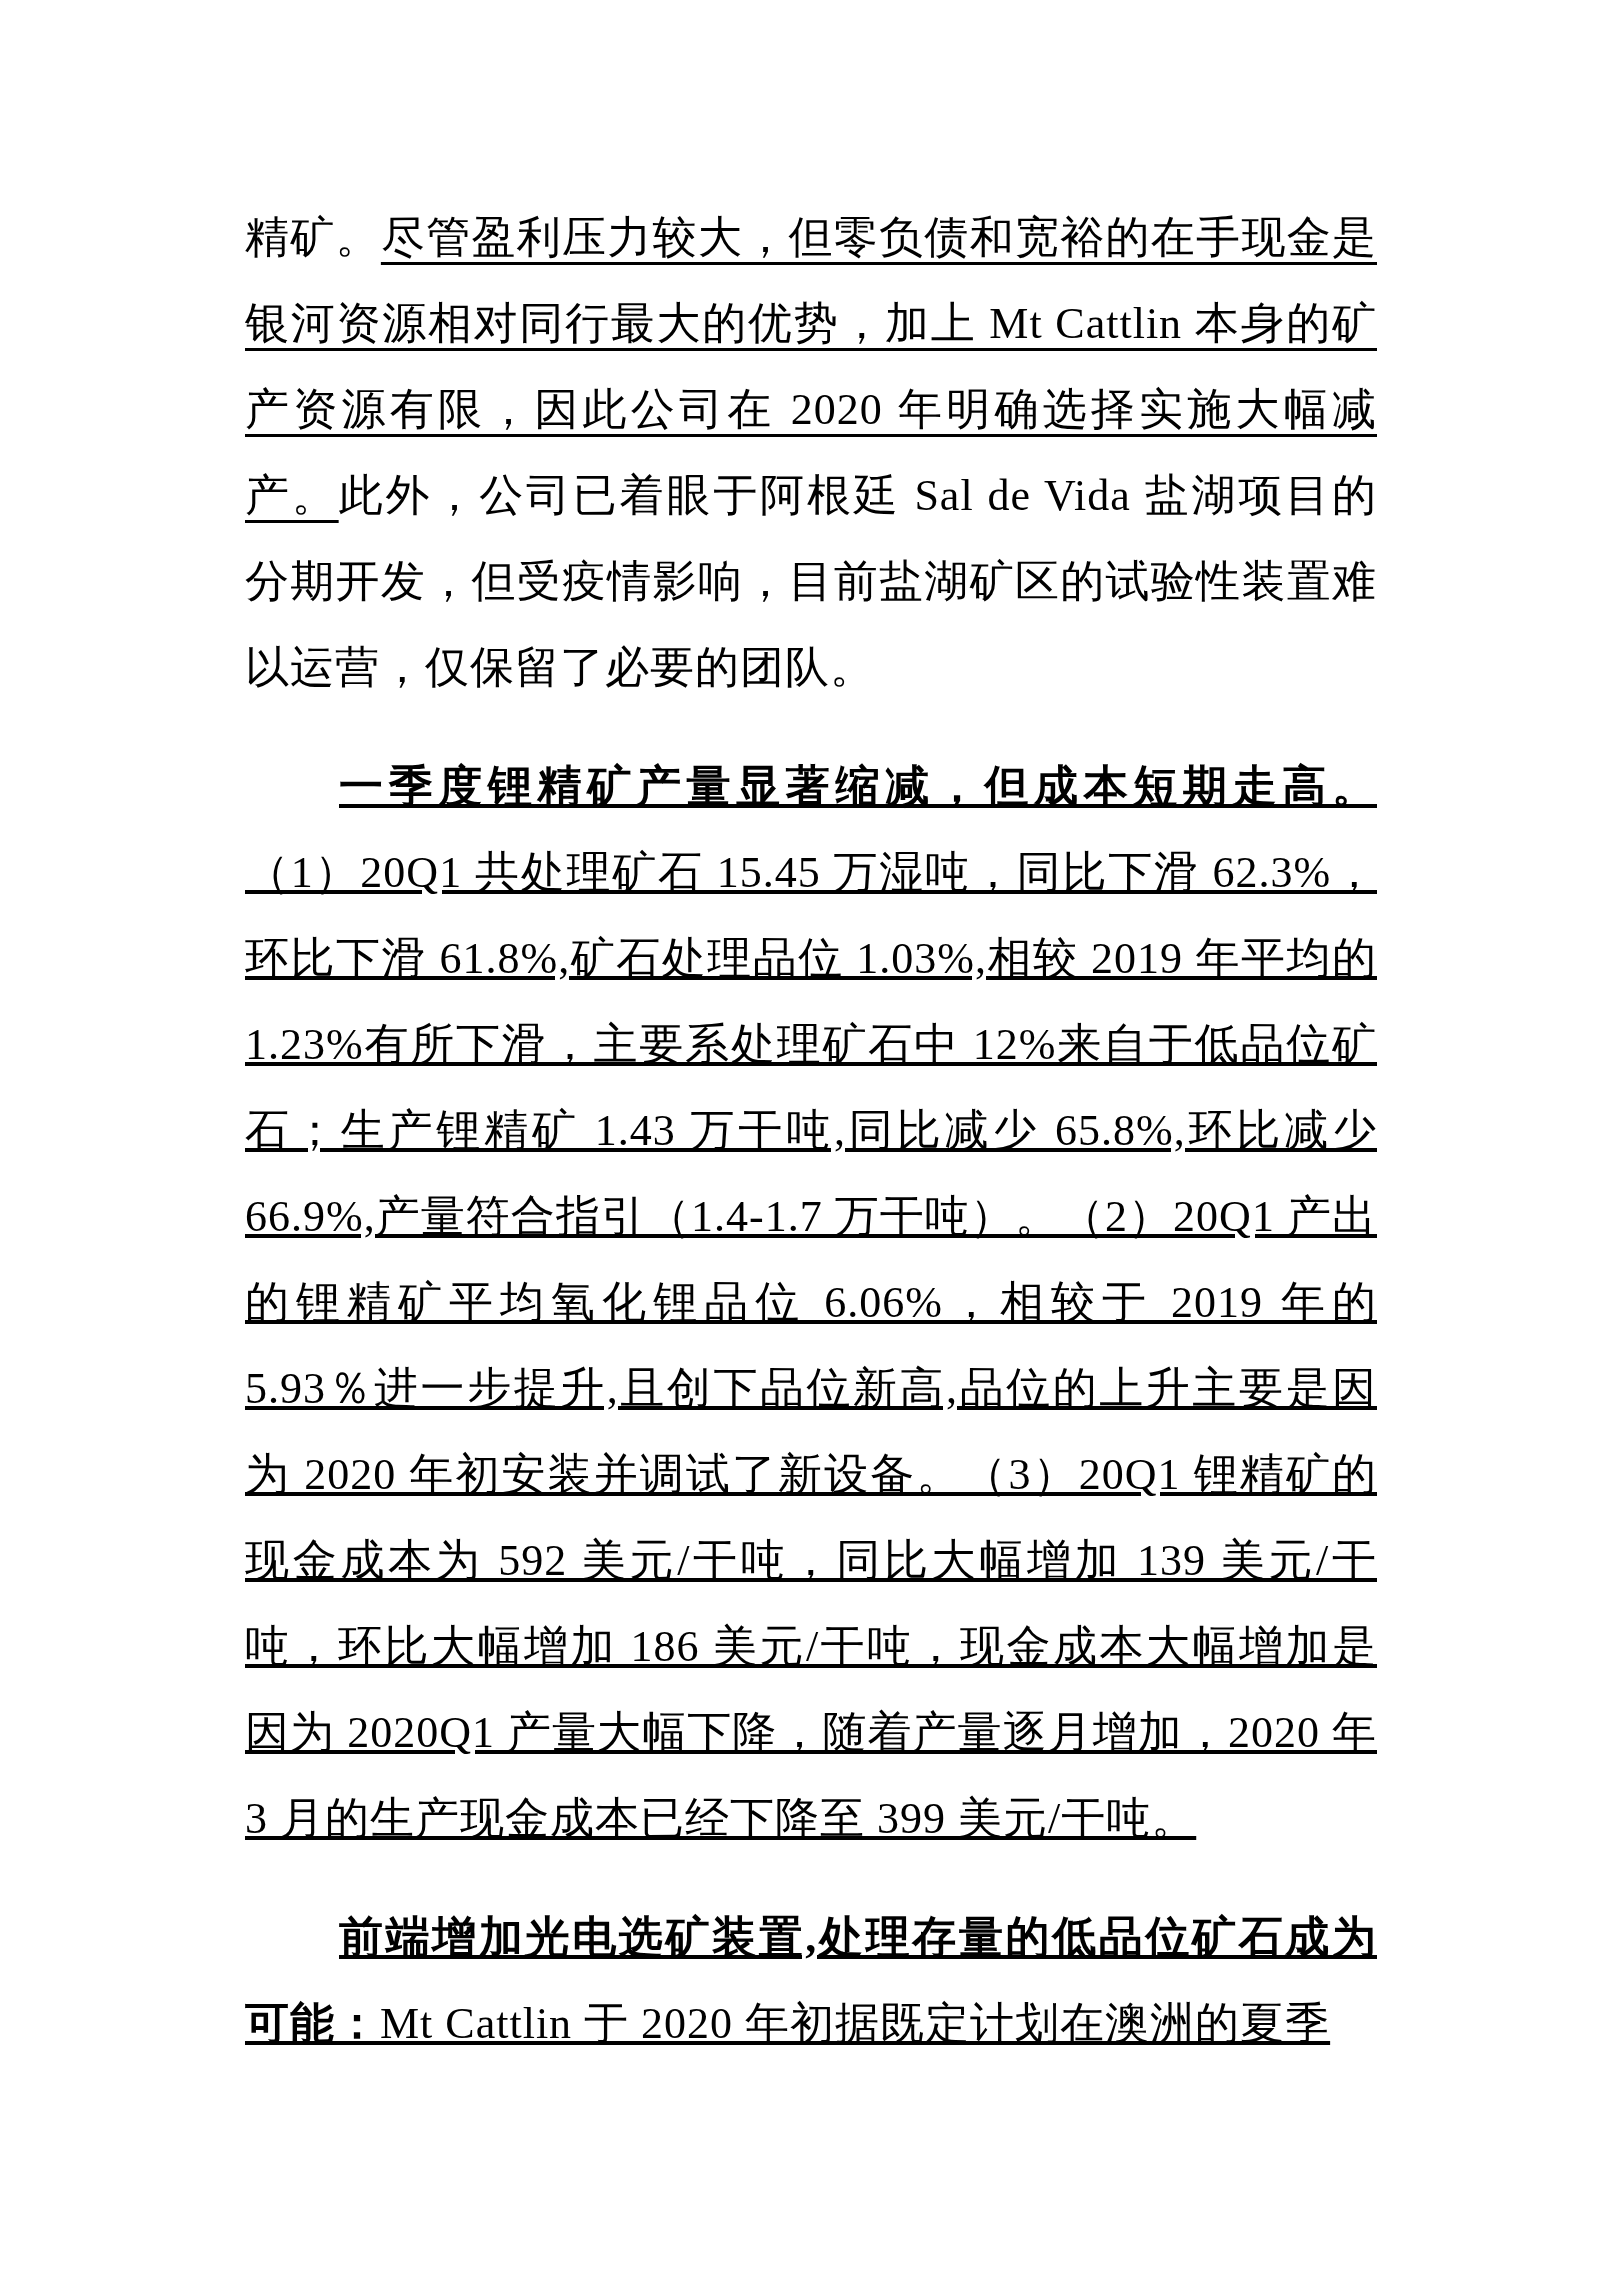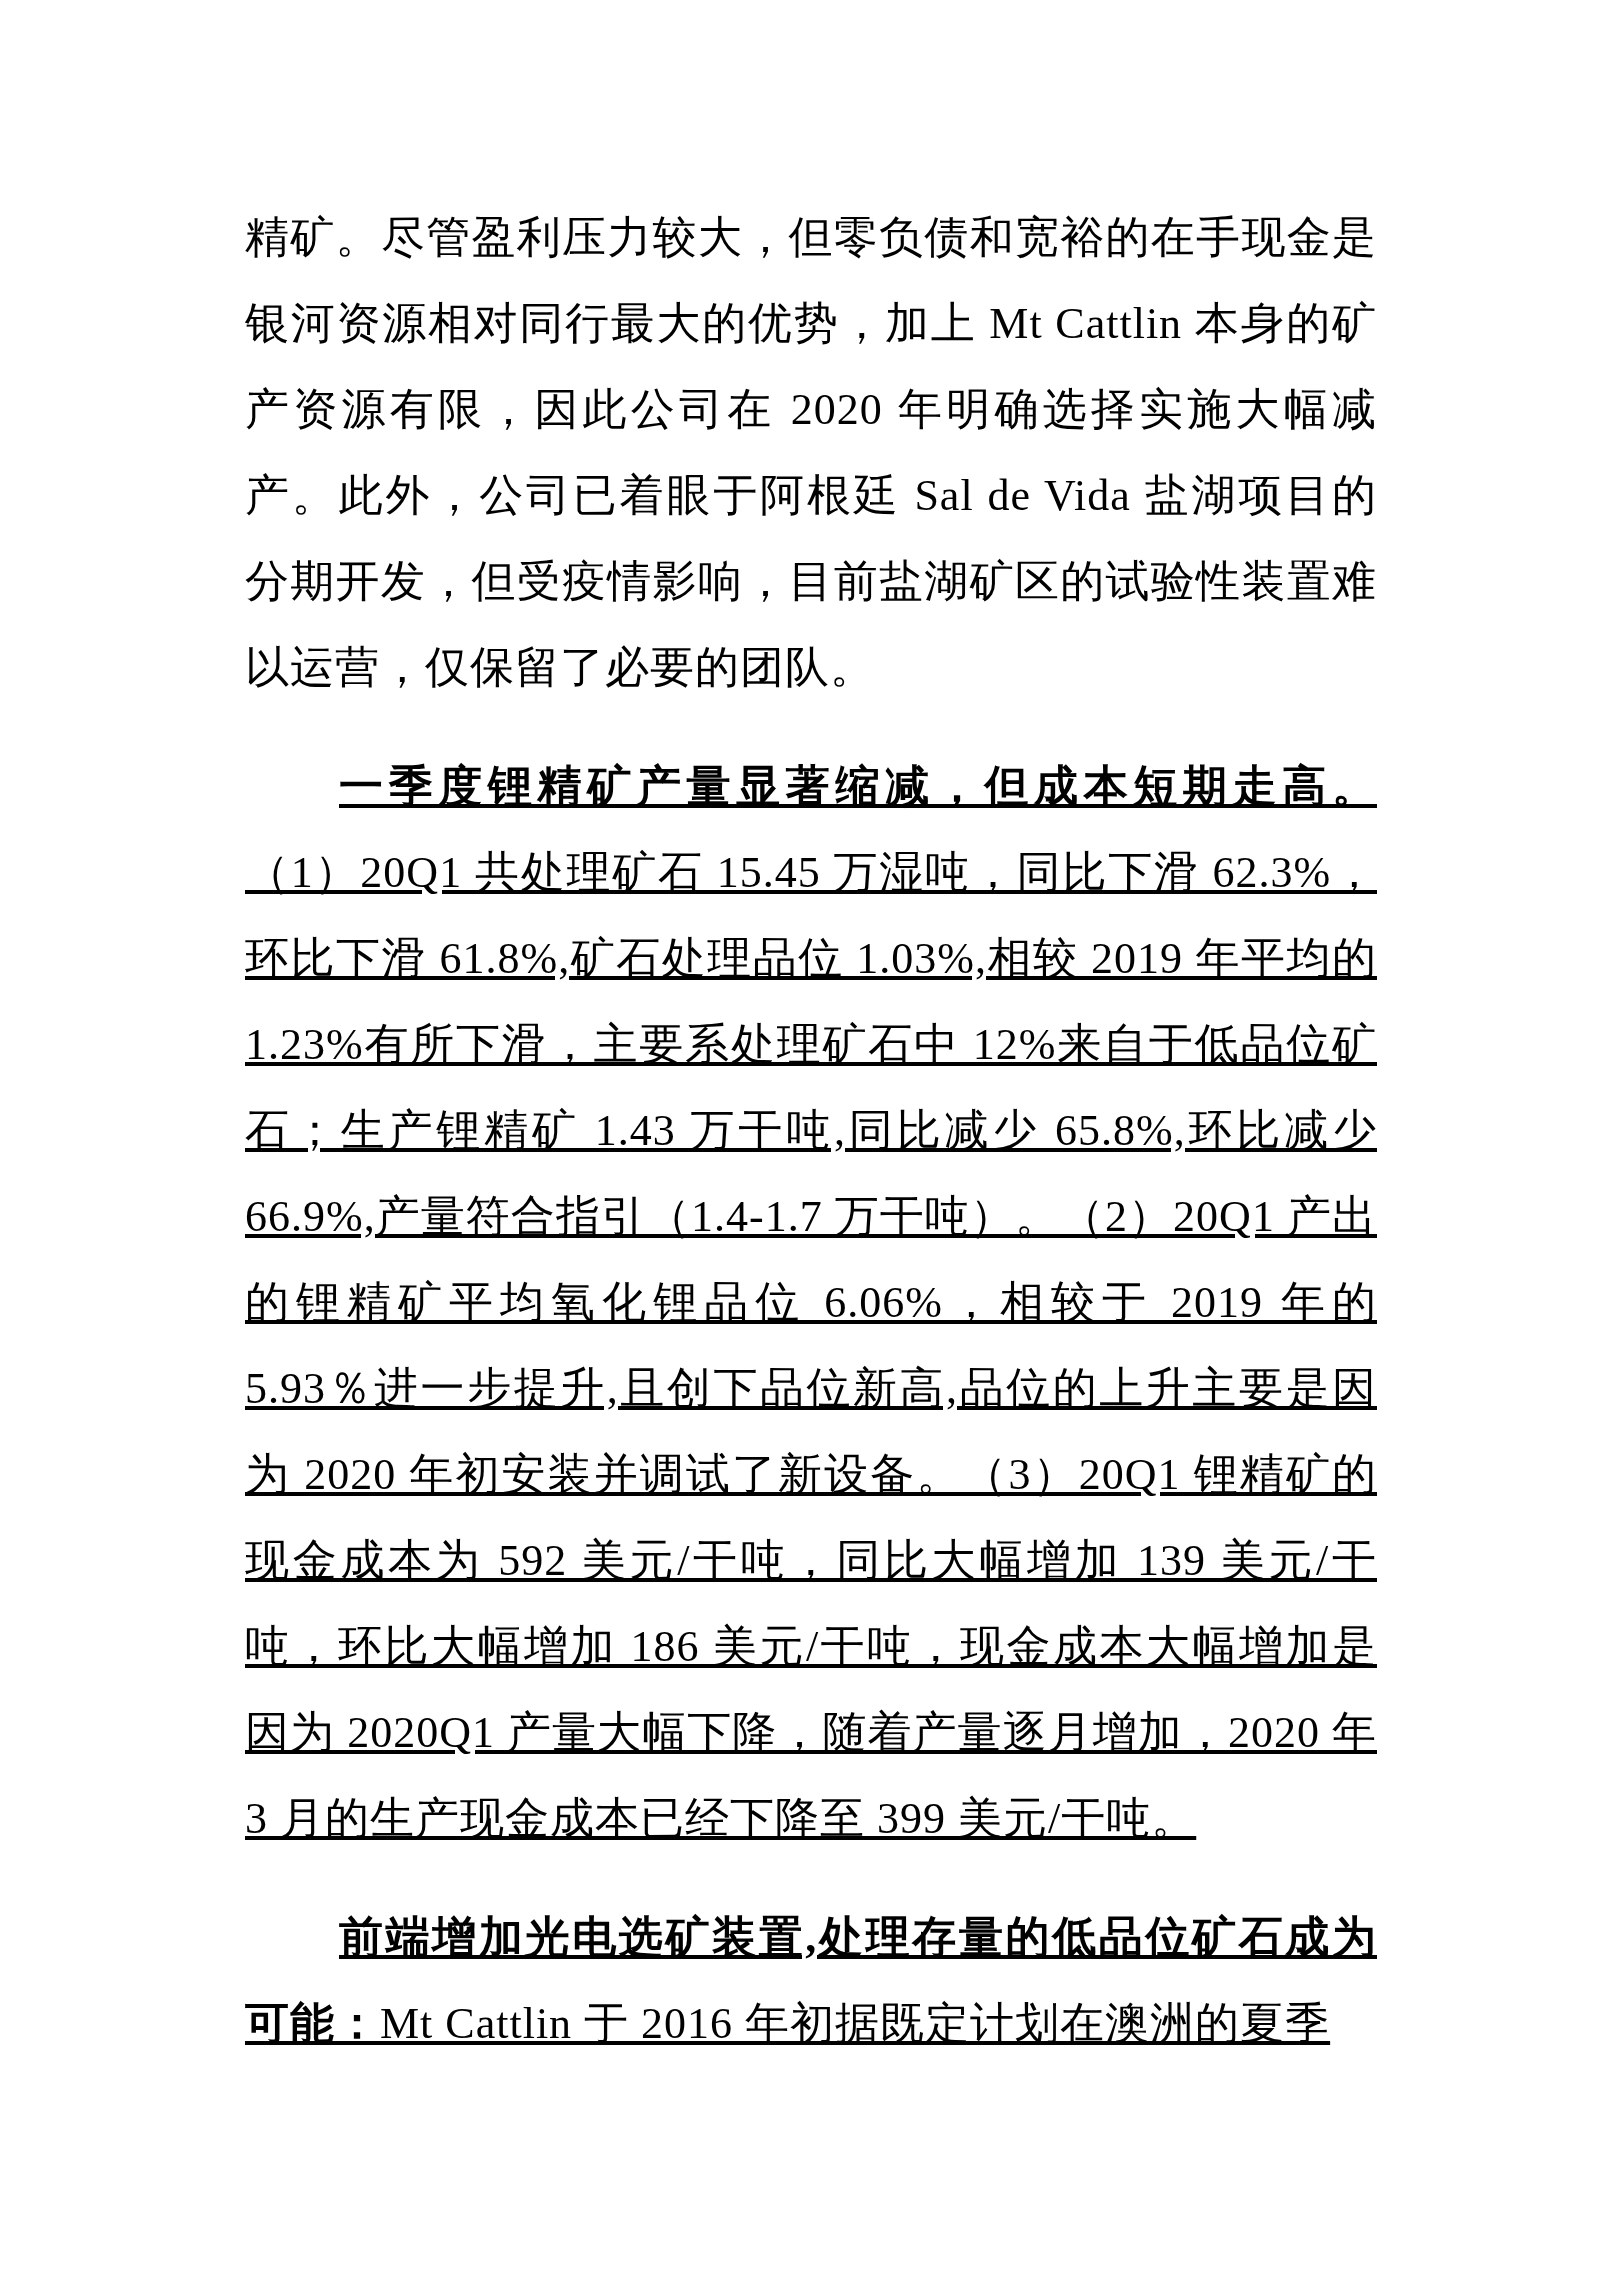--- a/index.html
+++ b/index.html
@@ -29,20 +29,21 @@
     padding: 0;
   }
   p.para + p.para {
     margin-top: 33px;
   }
   p.para.indent {
     text-indent: 94px;
     text-decoration: underline;
   }
   .run-underline {
+    text-decoration: underline;
     text-decoration-thickness: 2.9px;
     text-underline-offset: 9.8px;
     text-decoration-color: #000000;
   }
   .run-bold {
     font-weight: bold;
   }
 </style>
 </head>
 <body>
@@ -51,17 +52,17 @@
 
   <p class="para">
     <span>精矿。</span><span class="run-underline">尽管盈利压力较大，但零负债和宽裕的在手现金是银河资源相对同行最大的优势，加上 Mt Cattlin 本身的矿产资源有限，因此公司在 2020 年明确选择实施大幅减产。</span><span>此外，公司已着眼于阿根廷 Sal de Vida 盐湖项目的分期开发，但受疫情影响，目前盐湖矿区的试验性装置难以运营，仅保留了必要的团队。</span>
   </p>
 
   <p class="para indent">
     <span class="run-bold">一季度锂精矿产量显著缩减，但成本短期走高。</span><span>（1）20Q1 共处理矿石 15.45 万湿吨，同比下滑 62.3%，环比下滑 61.8%,矿石处理品位 1.03%,相较 2019 年平均的 1.23%有所下滑，主要系处理矿石中 12%来自于低品位矿石；生产锂精矿 1.43 万干吨,同比减少 65.8%,环比减少 66.9%,产量符合指引（1.4-1.7 万干吨）。（2）20Q1 产出的锂精矿平均氧化锂品位 6.06%，相较于 2019 年的 5.93％进一步提升,且创下品位新高,品位的上升主要是因为 2020 年初安装并调试了新设备。（3）20Q1 锂精矿的现金成本为 592 美元/干吨，同比大幅增加 139 美元/干吨，环比大幅增加 186 美元/干吨，现金成本大幅增加是因为 2020Q1 产量大幅下降，随着产量逐月增加，2020 年 3 月的生产现金成本已经下降至 399 美元/干吨。</span>
   </p>
 
   <p class="para indent">
-    <span class="run-bold">前端增加光电选矿装置,处理存量的低品位矿石成为可能：</span><span>Mt Cattlin 于 2016 年初据既定计划在澳洲的夏季</span>
+    <span class="run-bold">前端增加光电选矿装置,处理存量的低品位矿石成为可能：</span><span>Mt Cattlin 于 2020 年初据既定计划在澳洲的夏季</span>
   </p>
 
 </div>
 
 
 </body></html>

